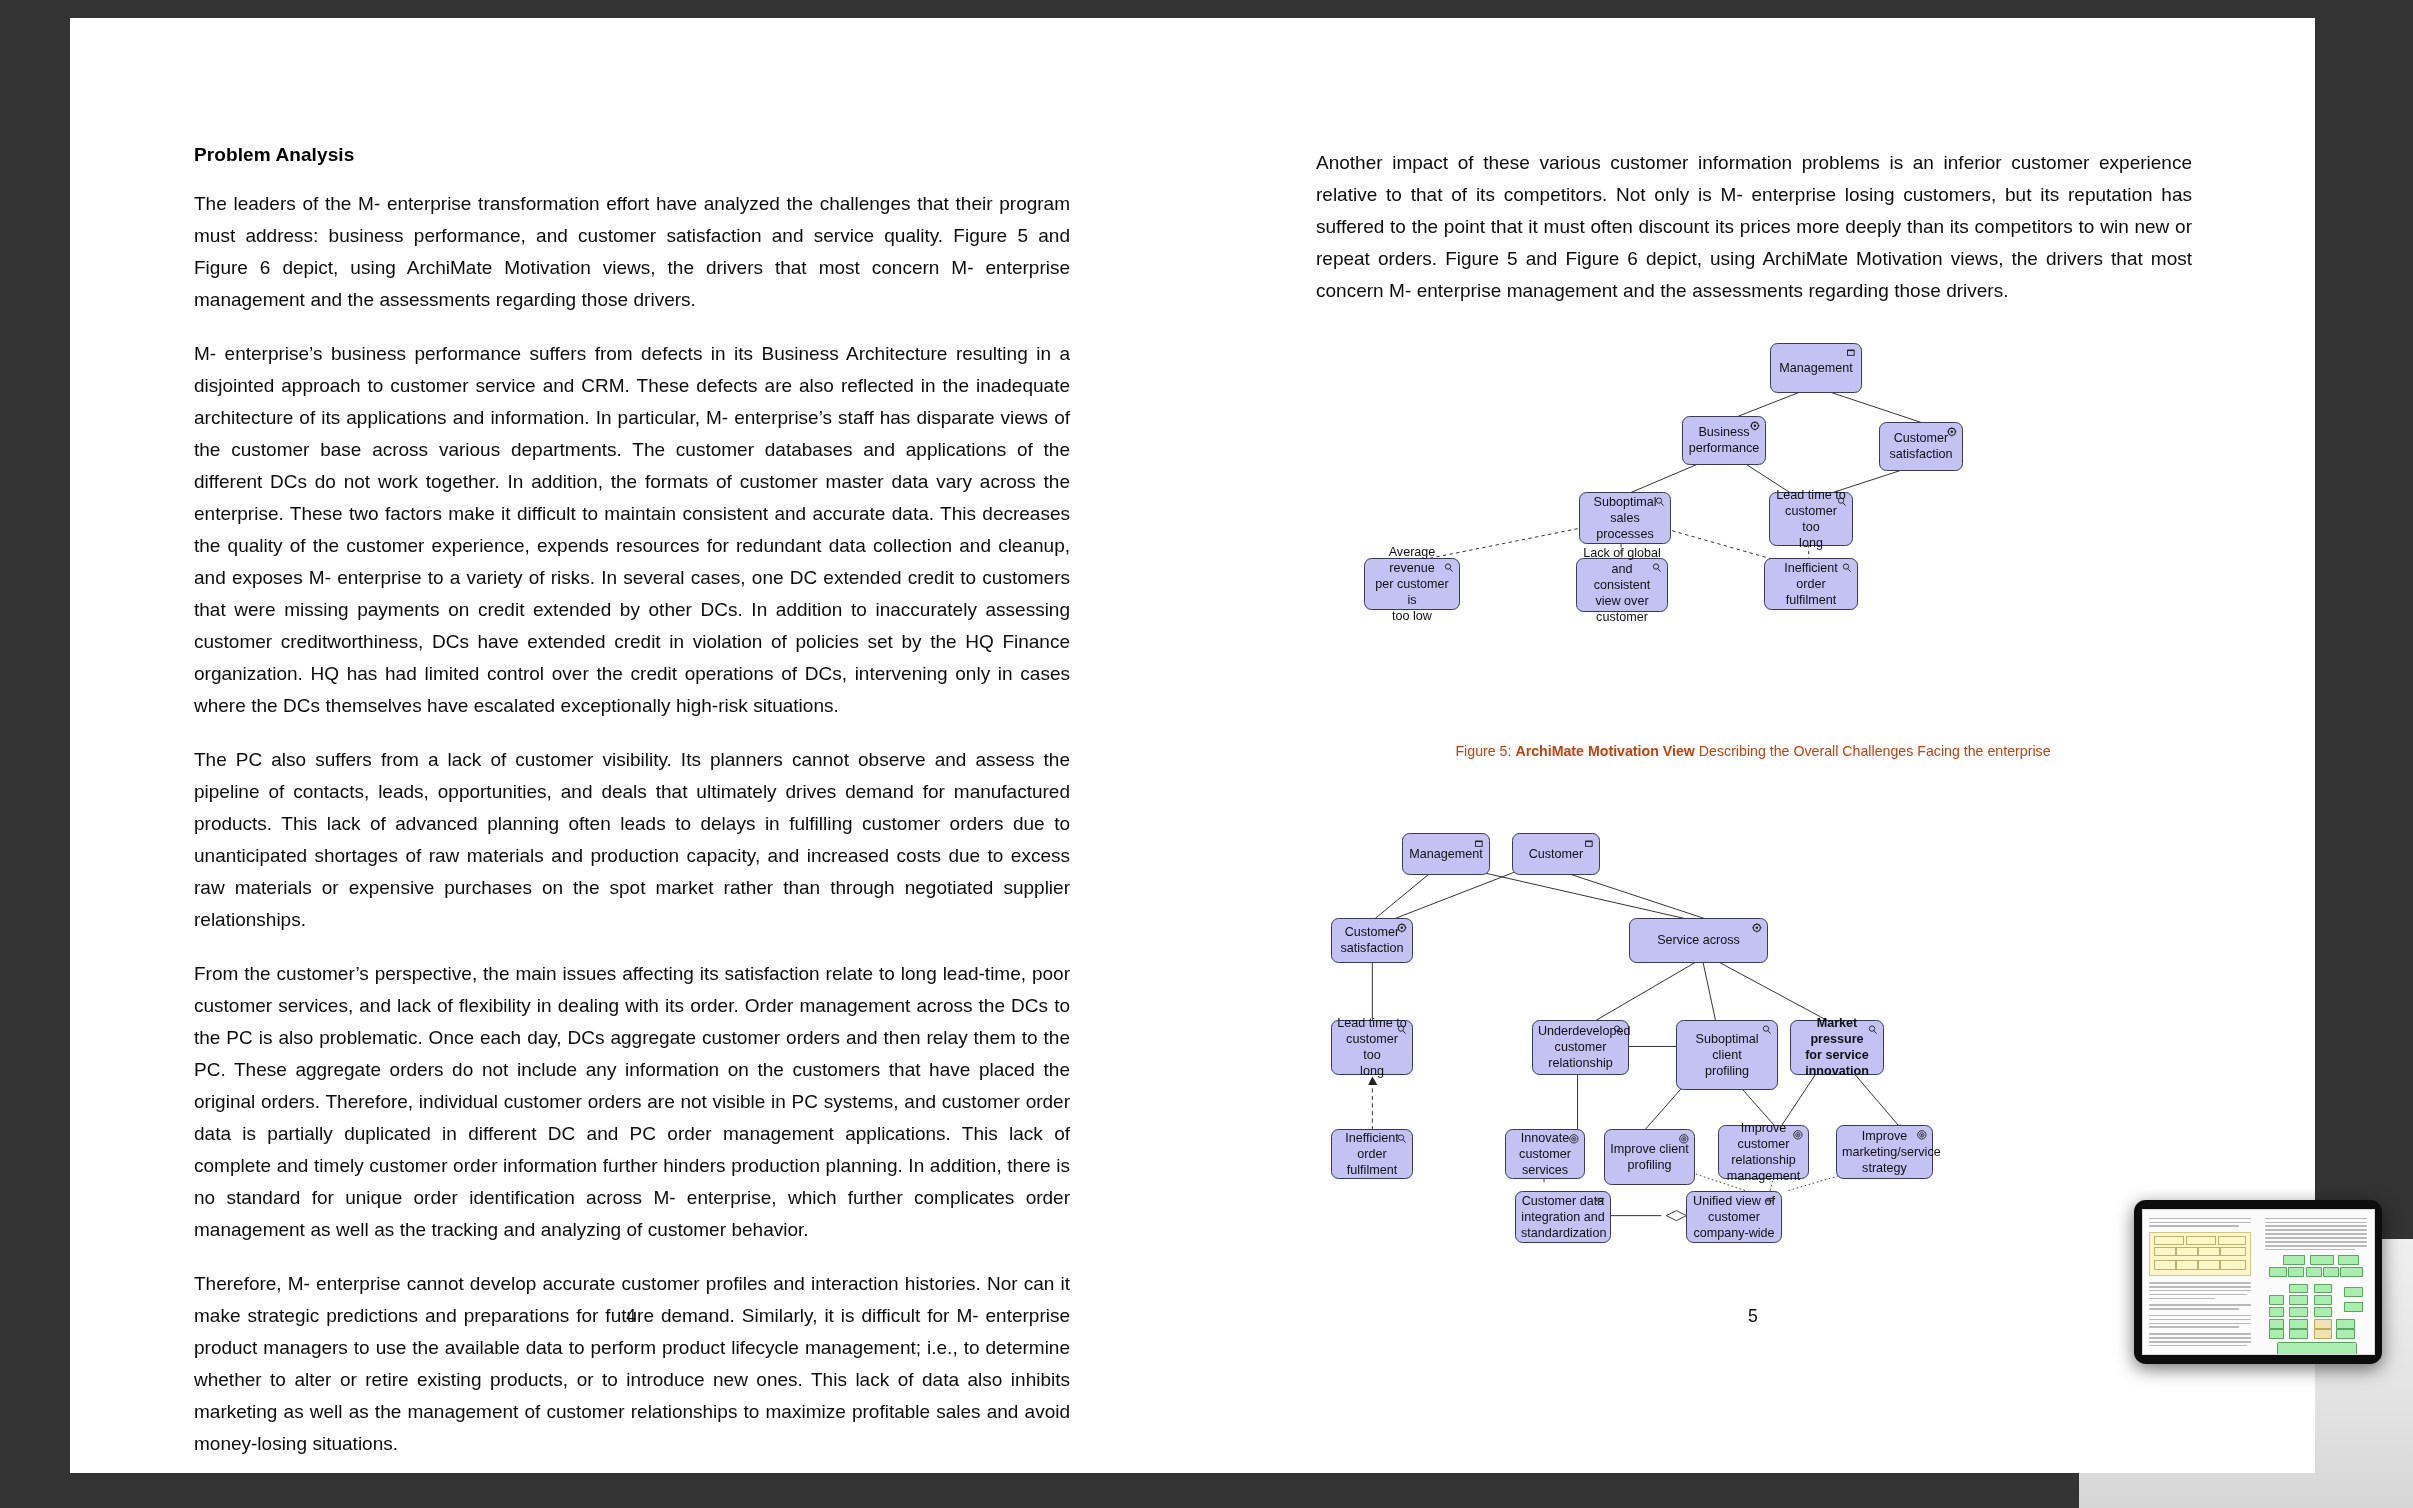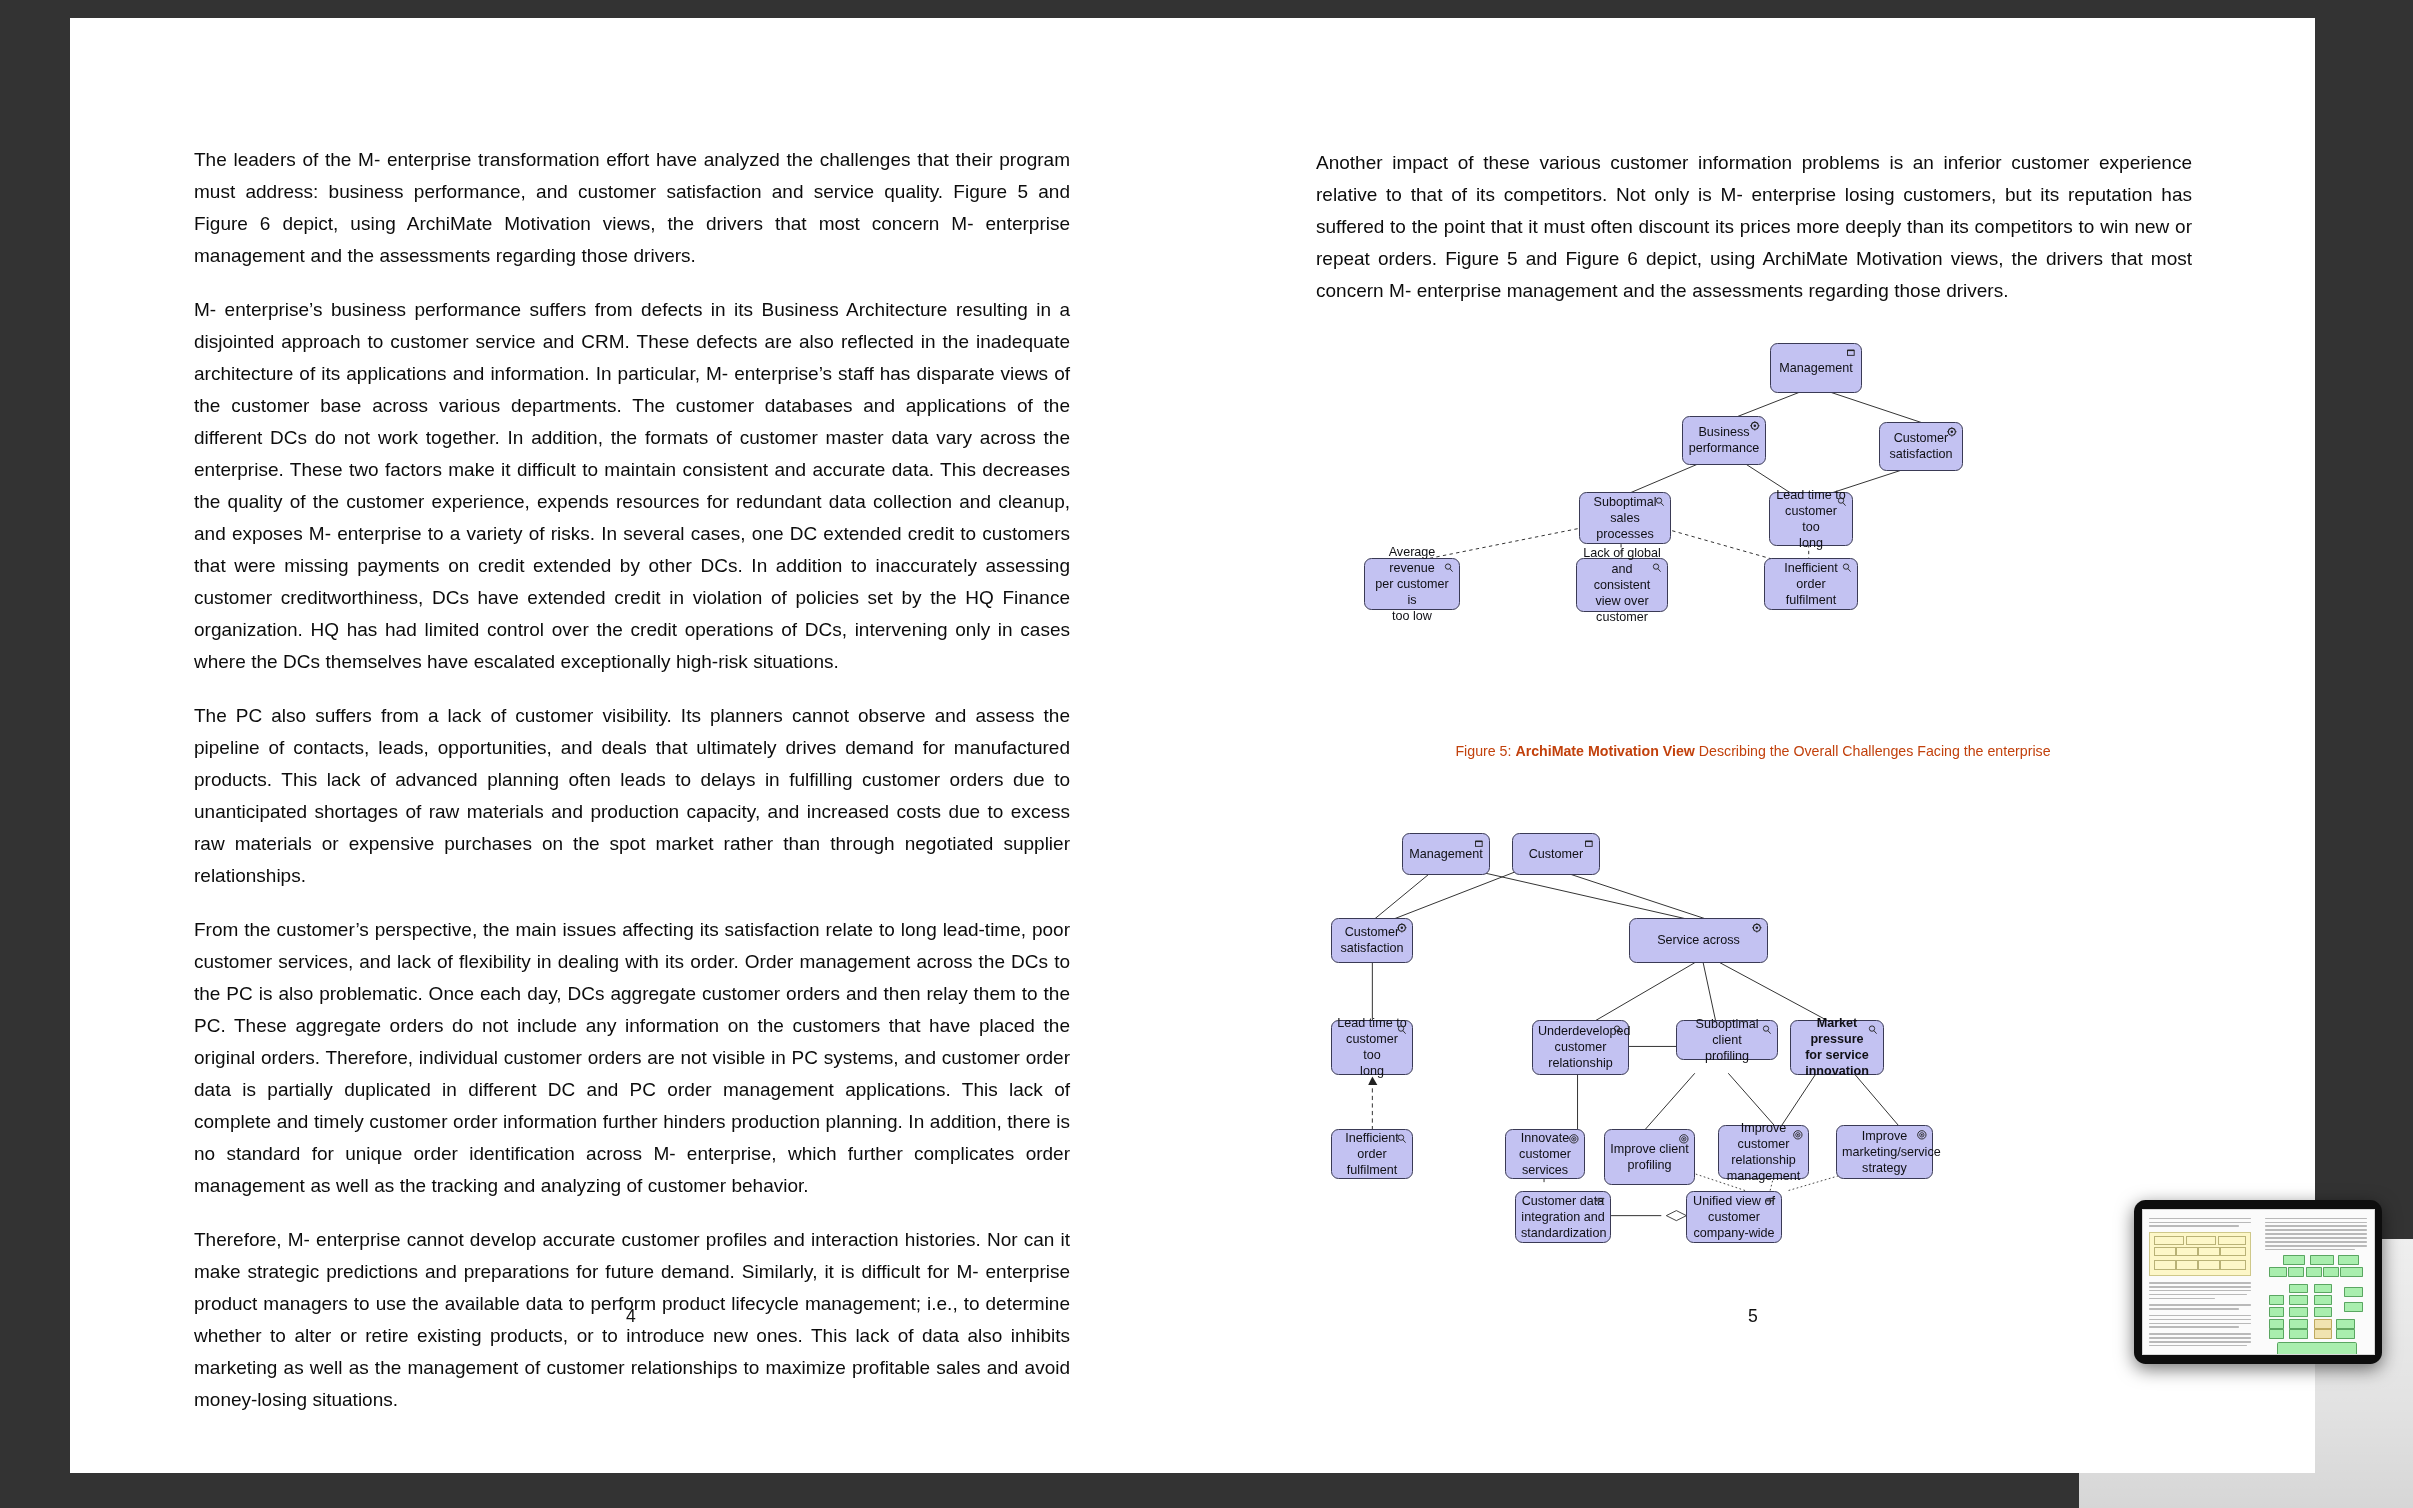--- a/index.html
+++ b/index.html
@@ -199,20 +199,21 @@
 </style>
 </head>
 <body>
 
 <div id="viewport">
 
   <div id="sheet">
 
     <div class="page" id="page-left">
       <div class="col-body">
+        <h2 class="section-title">Problem Analysis</h2>
         <p class="para">The leaders of the M- enterprise transformation effort have analyzed the challenges that their program must address: business performance, and customer satisfaction and service quality. Figure 5 and Figure 6 depict, using ArchiMate Motivation views, the drivers that most concern M- enterprise management and the assessments regarding those drivers.</p>
         <p class="para">M- enterprise’s business performance suffers from defects in its Business Architecture resulting in a disjointed approach to customer service and CRM. These defects are also reflected in the inadequate architecture of its applications and information. In particular, M- enterprise’s staff has disparate views of the customer base across various departments. The customer databases and applications of the different DCs do not work together. In addition, the formats of customer master data vary across the enterprise. These two factors make it difficult to maintain consistent and accurate data. This decreases the quality of the customer experience, expends resources for redundant data collection and cleanup, and exposes M- enterprise to a variety of risks. In several cases, one DC extended credit to customers that were missing payments on credit extended by other DCs. In addition to inaccurately assessing customer creditworthiness, DCs have extended credit in violation of policies set by the HQ Finance organization. HQ has had limited control over the credit operations of DCs, intervening only in cases where the DCs themselves have escalated exceptionally high-risk situations.</p>
         <p class="para">The PC also suffers from a lack of customer visibility. Its planners cannot observe and assess the pipeline of contacts, leads, opportunities, and deals that ultimately drives demand for manufactured products. This lack of advanced planning often leads to delays in fulfilling customer orders due to unanticipated shortages of raw materials and production capacity, and increased costs due to excess raw materials or expensive purchases on the spot market rather than through negotiated supplier relationships.</p>
         <p class="para">From the customer’s perspective, the main issues affecting its satisfaction relate to long lead-time, poor customer services, and lack of flexibility in dealing with its order. Order management across the DCs to the PC is also problematic. Once each day, DCs aggregate customer orders and then relay them to the PC. These aggregate orders do not include any information on the customers that have placed the original orders. Therefore, individual customer orders are not visible in PC systems, and customer order data is partially duplicated in different DC and PC order management applications. This lack of complete and timely customer order information further hinders production planning. In addition, there is no standard for unique order identification across M- enterprise, which further complicates order management as well as the tracking and analyzing of customer behavior.</p>
         <p class="para">Therefore, M- enterprise cannot develop accurate customer profiles and interaction histories. Nor can it make strategic predictions and preparations for future demand. Similarly, it is difficult for M- enterprise product managers to use the available data to perform product lifecycle management; i.e., to determine whether to alter or retire existing products, or to introduce new ones. This lack of data also inhibits marketing as well as the management of customer relationships to maximize profitable sales and avoid money-losing situations.</p>
       </div>
       <div class="page-number">4</div>
     </div>
 
     <div class="page" id="page-right">
@@ -443,21 +444,21 @@
           <div class="node" style="left:340px;top:198px;width:97px;height:55px;">
             <span class="nlabel">Underdeveloped<br>customer<br>relationship</span>
             <span class="badge">
               <svg width="11.7" height="11.7" viewBox="0 0 14 14">
                   <circle cx="6" cy="5.5" r="3.2" fill="none" stroke="#222" stroke-width="1.1"></circle>
                   <line x1="8.3" y1="8" x2="11.5" y2="11.6" stroke="#222" stroke-width="1.1"></line>
                 </svg>
             </span>
           </div>
 
-          <div class="node" style="left:484px;top:198px;width:102px;height:40px;justify-content:center;">
+          <div class="node" style="left:484px;top:198px;width:102px;height:70px;justify-content:center;">
             <span class="nlabel">Suboptimal client<br>profiling</span>
             <span class="badge">
               <svg width="11.7" height="11.7" viewBox="0 0 14 14">
                   <circle cx="6" cy="5.5" r="3.2" fill="none" stroke="#222" stroke-width="1.1"></circle>
                   <line x1="8.3" y1="8" x2="11.5" y2="11.6" stroke="#222" stroke-width="1.1"></line>
                 </svg>
             </span>
           </div>
 
           <div class="node" style="left:598px;top:198px;width:94px;height:55px;font-weight:bold;">

